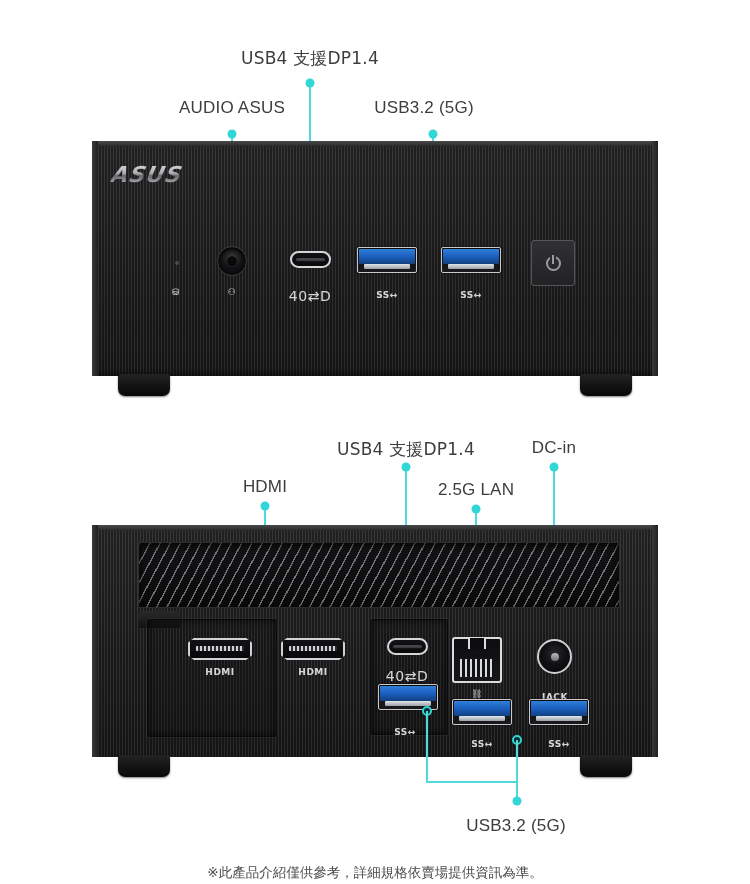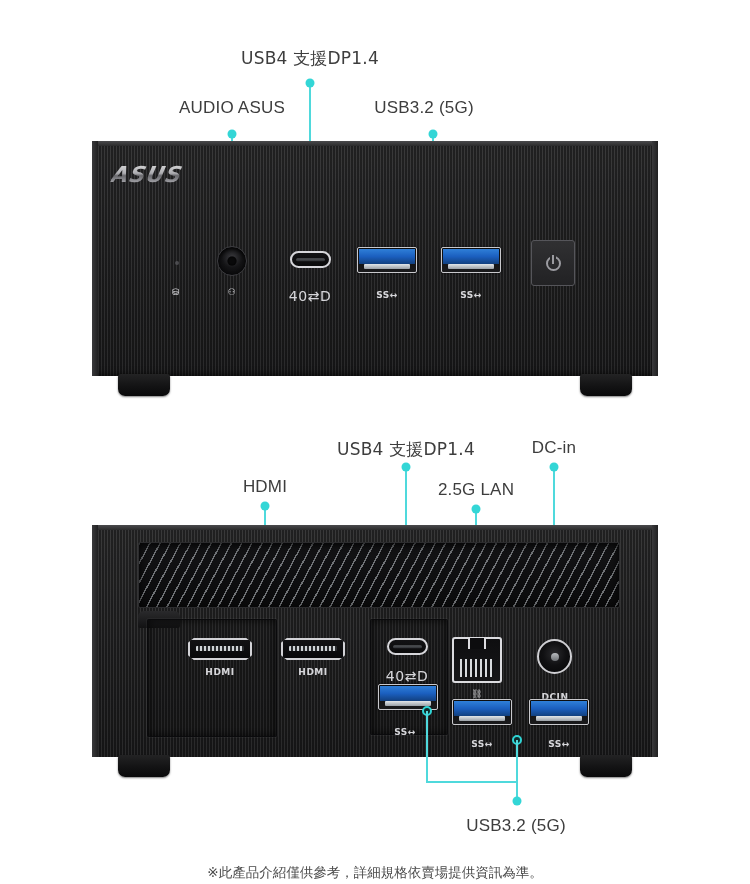--- a/index.html
+++ b/index.html
@@ -354,21 +354,21 @@
   </div>
   <div class="silk bold" style="left:405px;top:716px;">SS↔</div>
 
   <div class="rj45" style="left:452px;top:626px;width:50px;height:46px;">
     <div class="tab"></div>
     <div class="pins"></div>
   </div>
   <div class="silk" style="left:477px;top:678px;">⛓</div>
 
   <div class="dcin" style="left:537px;top:628px;width:35px;height:35px;"></div>
-  <div class="silk bold" style="left:555px;top:681px;">DCIN</div>
+  <div class="silk bold" style="left:555px;top:681px;">JACK</div>
   <div style="position:absolute;left:543px;top:695px;width:24px;height:3px;
               background:repeating-linear-gradient(90deg,#e0e0e4 0 6px,transparent 6px 9px);"></div>
 
   <div class="usb-a" style="left:452px;top:688px;width:60px;height:26px;">
     <div class="blue"></div>
     <div class="tongue"></div>
   </div>
   <div class="silk bold" style="left:482px;top:728px;">SS↔</div>
 
   <div class="usb-a" style="left:529px;top:688px;width:60px;height:26px;">

